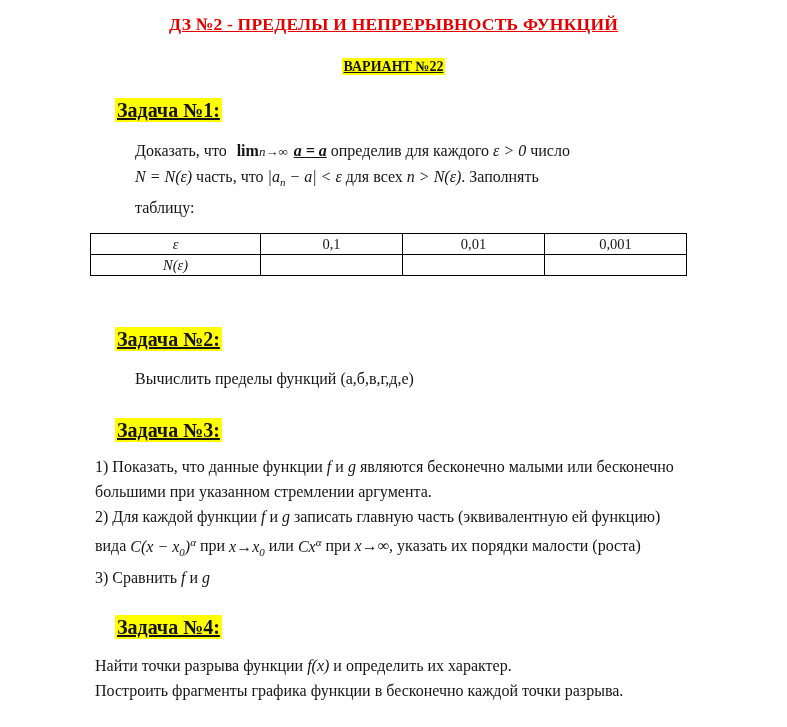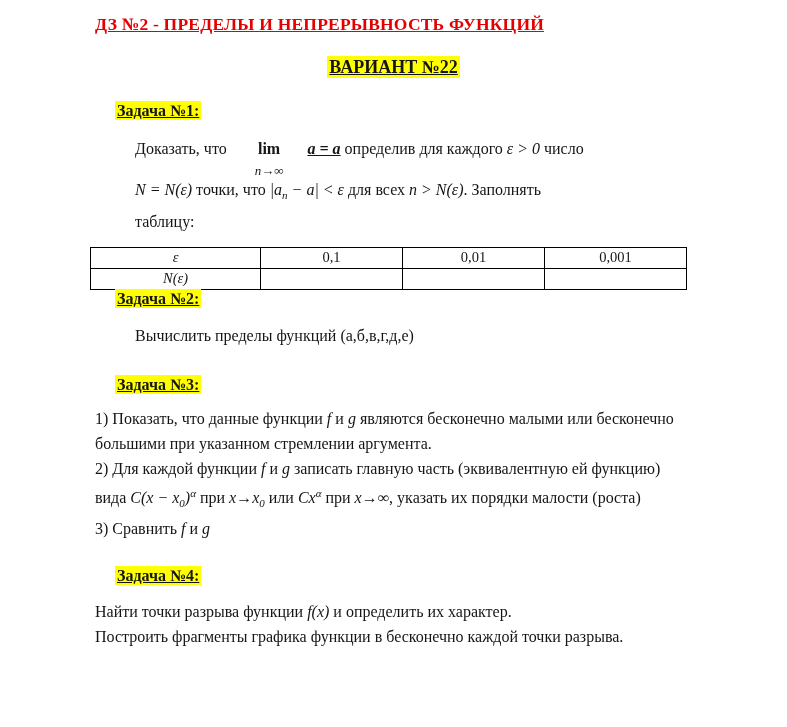--- a/index.html
+++ b/index.html
@@ -10,55 +10,55 @@
     overflow: hidden;
     background: #ffffff;
     color: #151515;
     font-family: "Liberation Serif", "DejaVu Serif", serif;
     font-size: 16px;
   }
   .page { padding: 14px 95px 0 95px; }
 
   .title {
     margin: 0;
+    text-align: center;
     font-size: 17.5px;
     font-weight: bold;
     text-decoration: underline;
     color: var(--accent_red, #e40000);
     letter-spacing: 0.2px;
   }
   .variant-row { text-align: center; margin-top: 22px; }
   .hl {
     background: var(--highlight_yellow, #ffff00);
     font-weight: bold;
     text-decoration: underline;
     padding: 1px 2px;
   }
-  .variant-row .hl { font-size: 18px; }
+  .variant-row .hl { font-size: 14px; }
 
   .task-label-row { margin-left: 20px; }
-  .task-label-row .hl { font-size: 16px; }
+  .task-label-row .hl { font-size: 20px; }
   .mt-task1 { margin-top: 24px; }
-  .mt-task2 { }
+  .mt-task2 { margin-top: 52px; }
   .mt-task3 { margin-top: 27px; }
   .mt-task4 { margin-top: 26px; }
 
   .para { line-height: 26px; }
   .task1-para { margin: 16px 0 0 40px; }
   .mi { font-style: italic; }
   .bold { font-weight: bold; text-decoration: underline; }
 
   .lim-stack {
     display: inline-flex;
-    flex-direction: column;
+    flex-direction: row;
     align-items: center;
     vertical-align: baseline;
     line-height: 1.05;
-    margin: 0 24px;
-    gap: 6px;
+    margin: 0 6px;
   }
   .lim-top { font-weight: bold; }
   .lim-bottom { font-size: 13px; }
 
   sub, sup { font-size: 11px; font-style: italic; }
   sup { vertical-align: super; }
 
   table.eps-table {
     margin-top: 12px;
     margin-left: -5px;
@@ -96,21 +96,21 @@
   </div>
 
   <div class="para task1-para">
     <div class="line">
       <span>Доказать, что </span><span class="lim-stack">
           <span class="lim-top">lim</span>
           <span class="lim-bottom mi">n→∞</span>
         </span><span class="mi bold">a = a</span><span> определив для каждого </span><span class="mi">ε &gt; 0</span><span> число</span>
     </div>
     <div class="line">
-      <span class="mi">N = N(ε)</span><span> точки, что </span><span class="mi"><span>|a</span><sub>n</sub><span> − a| &lt; ε</span></span><span> для всех </span><span class="mi">n &gt; N(ε)</span><span>. Заполнять</span>
+      <span class="mi">N = N(ε)</span><span> часть, что </span><span class="mi"><span>|a</span><sub>n</sub><span> − a| &lt; ε</span></span><span> для всех </span><span class="mi">n &gt; N(ε)</span><span>. Заполнять</span>
     </div>
     <div class="line">
       <span>таблицу:</span>
     </div>
   </div>
 
   <table class="eps-table">
     <tbody>
         <tr>
       <td class="col-label">ε</td>

